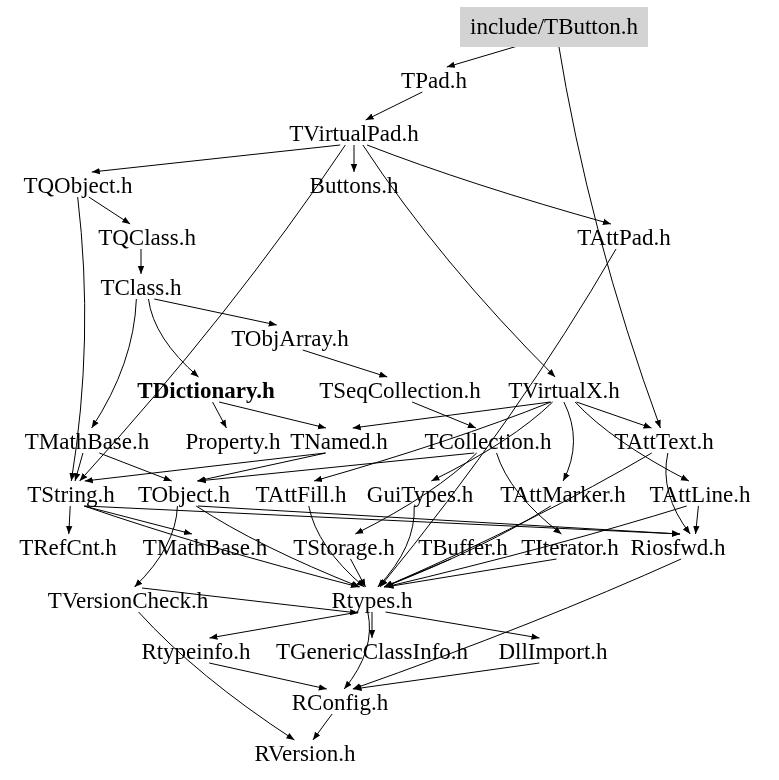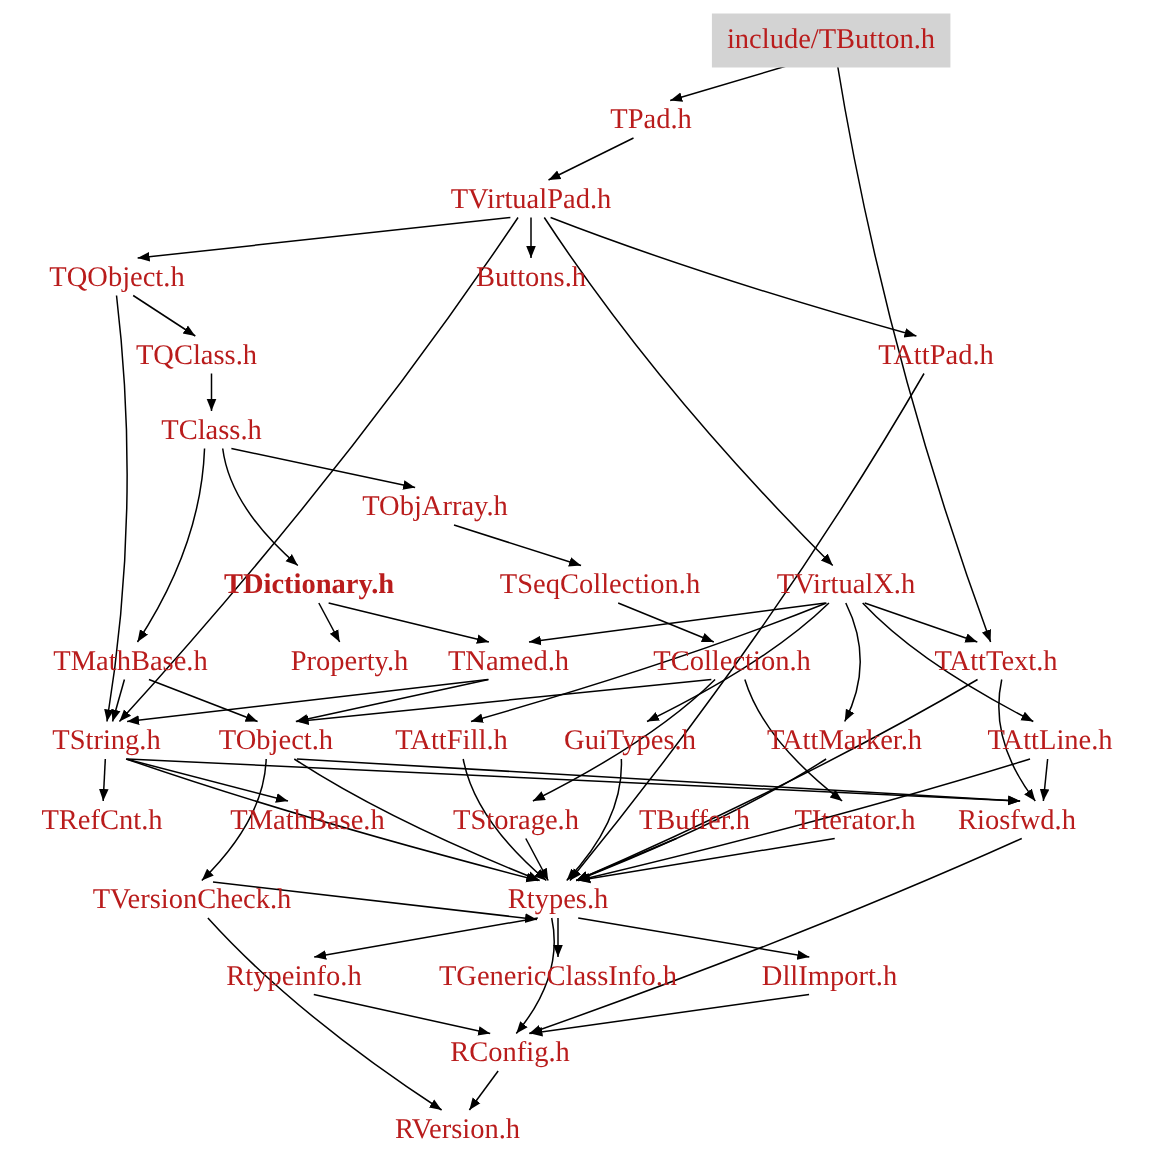--- a/index.html
+++ b/index.html
@@ -1,18 +1,18 @@
 <!DOCTYPE html>
 <html><head>
 <meta charset="utf-8">
 <style>
   html,body{margin:0;padding:0;background:#fff;}
   #canvas{position:relative;width:779px;height:780px;overflow:hidden;background:#fff;}
   svg{position:absolute;left:0;top:0;}
-  .node{position:absolute;font-family:"Liberation Serif","DejaVu Serif",serif;font-size:19px;color:#b91c1c;white-space:nowrap;transform:translate(-50%,-50%);line-height:1;}
+  .node{position:absolute;font-family:"Liberation Serif","DejaVu Serif",serif;font-size:23px;color:#000000;white-space:nowrap;transform:translate(-50%,-50%);line-height:1;}
   .node.root{background:#d3d3d3;padding:8px 10px 9px 10px;}
 </style>
 </head>
 <body>
 
 <div id="canvas">
   <svg id="edges" width="779" height="780">
     <defs>
       <marker id="arrow" viewBox="0 0 10 10" refX="10" refY="5" markerWidth="8" markerHeight="8" orient="auto-start-reverse">
         <path d="M0,1 L10,5 L0,9 z" fill="#000"></path>
@@ -78,21 +78,21 @@
       <path d="M539.384839043187,663 Q446.5,676 353.615160956813,689" fill="none" stroke="#000000" stroke-width="1" marker-end="url(#arrow)"></path>
       <path d="M332.0782050432262,714 Q322.5,727 312.9217949567738,740" fill="none" stroke="#000000" stroke-width="1" marker-end="url(#arrow)"></path>
     </svg>
   <div id="nodes">
       <div class="node root" style="left: 554px; top: 27px; background: rgb(211, 211, 211);">include/TButton.h</div>
       <div class="node" style="left: 434px; top: 80px;">TPad.h</div>
       <div class="node" style="left: 354px; top: 133px;">TVirtualPad.h</div>
       <div class="node" style="left: 78px; top: 185px;">TQObject.h</div>
       <div class="node" style="left: 354px; top: 185px;">Buttons.h</div>
       <div class="node" style="left: 624px; top: 237px;">TAttPad.h</div>
-      <div class="node" style="left: 131px; top: 237px;">TQClass.h</div>
+      <div class="node" style="left: 147px; top: 237px;">TQClass.h</div>
       <div class="node" style="left: 141px; top: 287px;">TClass.h</div>
       <div class="node" style="left: 290px; top: 338px;">TObjArray.h</div>
       <div class="node" style="left: 206px; top: 390px; font-weight: bold;">TDictionary.h</div>
       <div class="node" style="left: 400px; top: 390px;">TSeqCollection.h</div>
       <div class="node" style="left: 564px; top: 390px;">TVirtualX.h</div>
       <div class="node" style="left: 87px; top: 441px;">TMathBase.h</div>
       <div class="node" style="left: 233px; top: 441px;">Property.h</div>
       <div class="node" style="left: 339px; top: 441px;">TNamed.h</div>
       <div class="node" style="left: 488px; top: 441px;">TCollection.h</div>
       <div class="node" style="left: 664px; top: 441px;">TAttText.h</div>

